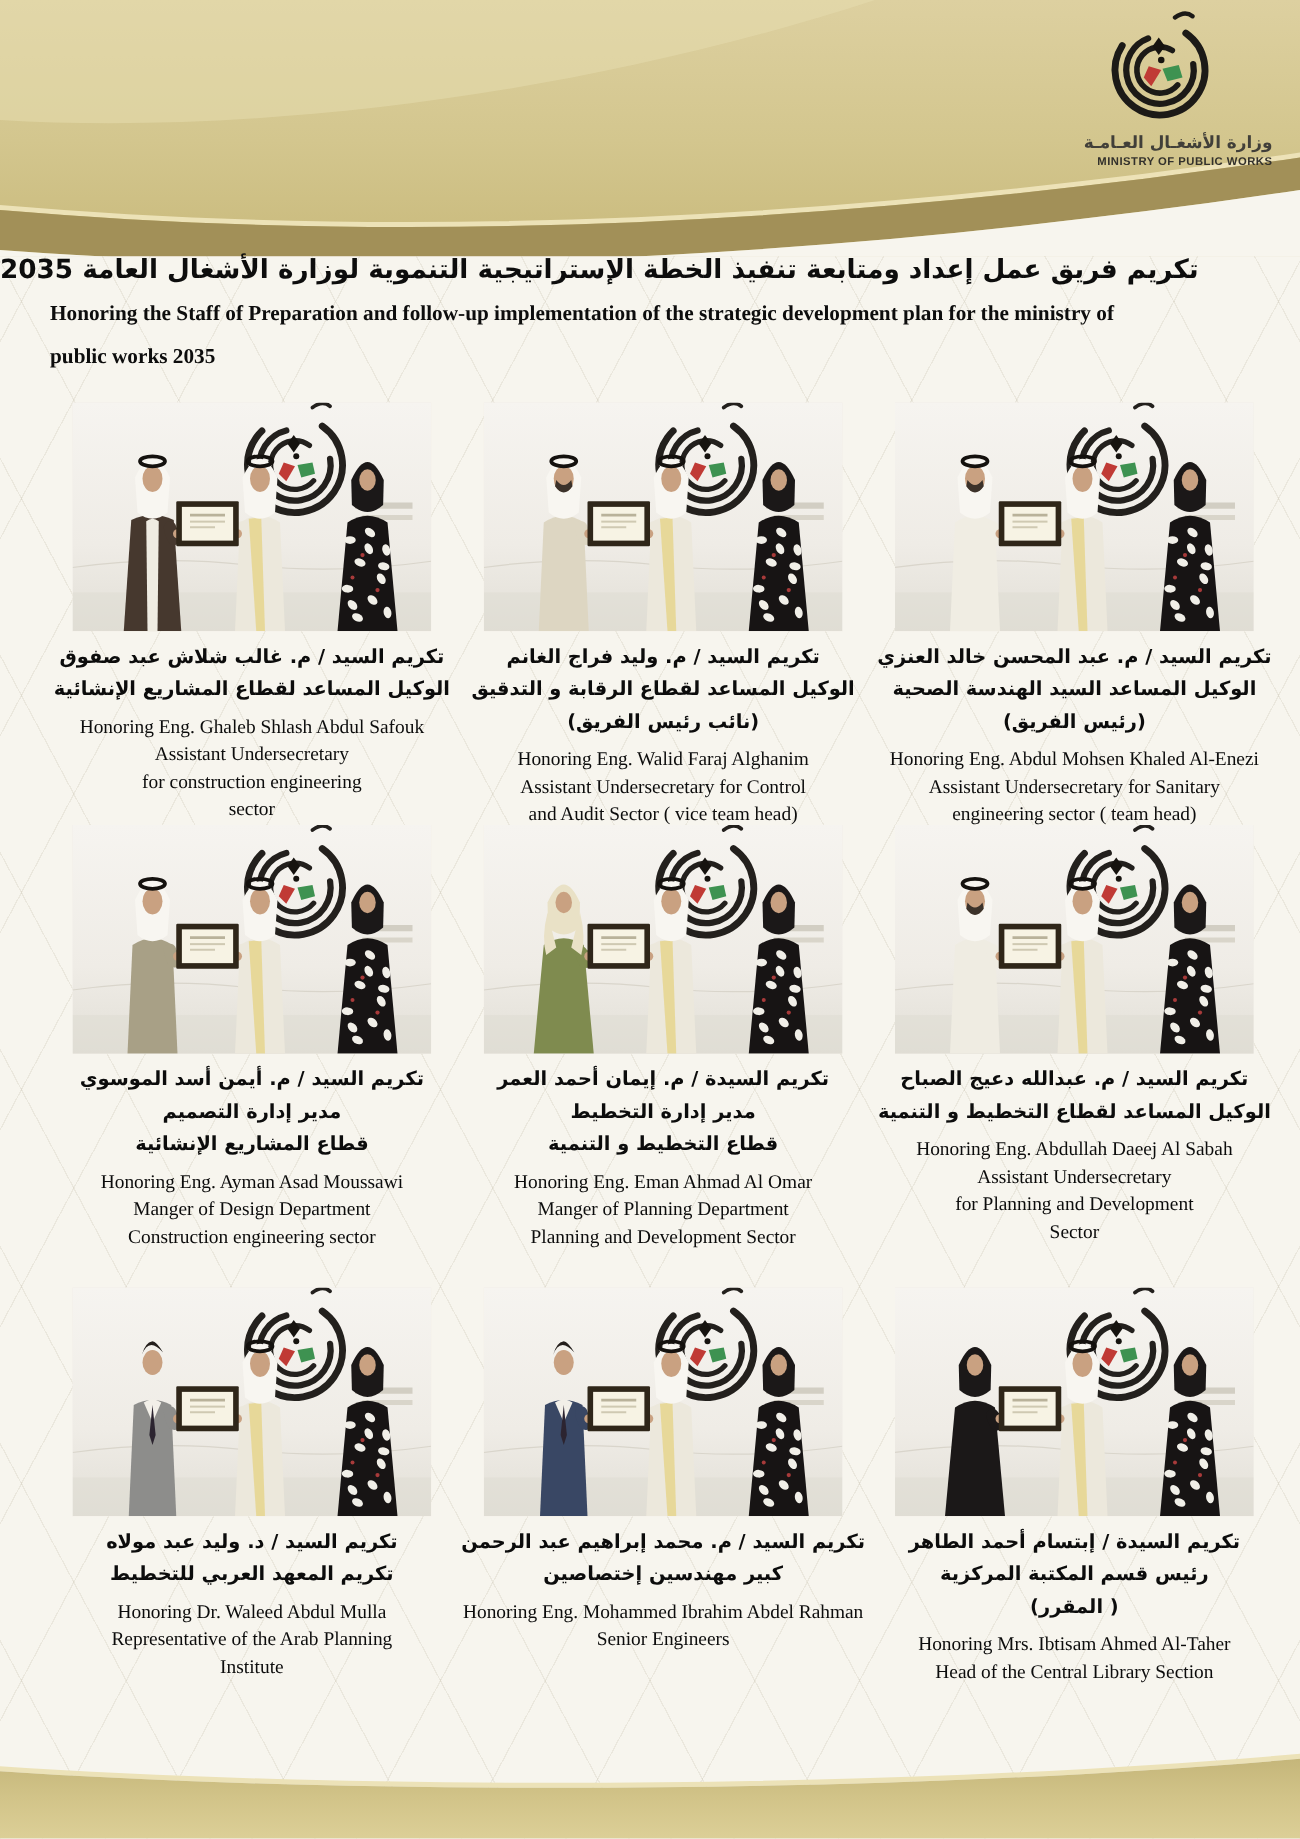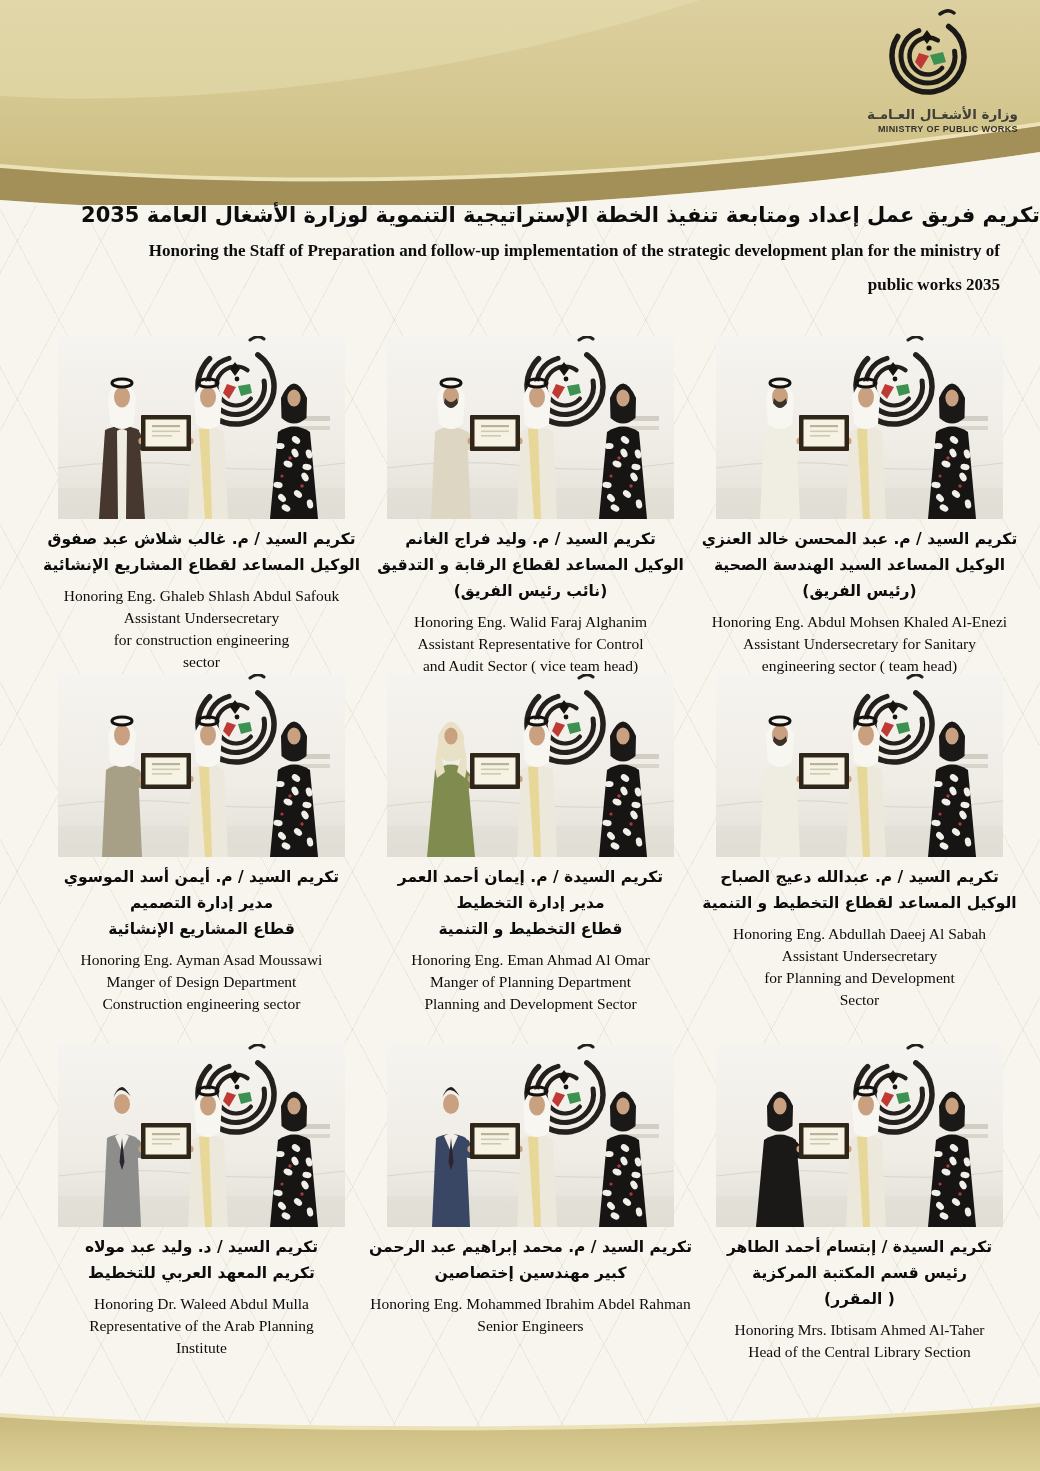--- a/index.html
+++ b/index.html
@@ -11,26 +11,26 @@
       repeating-linear-gradient(-62deg, rgba(160,150,122,.14) 0 1px, transparent 1px 74px);
   }
   
   .header{position:absolute;top:0;left:0;width:1040px;height:205px;}
   .header svg.band{position:absolute;top:0;left:0;width:1040px;height:205px;display:block;}
   .logo{position:absolute;top:8px;right:22px;width:180px;text-align:right;}
   .logo .emblem{display:block;margin:0 auto;}
   .logo .ar-name{font-family:"DejaVu Sans",sans-serif;font-weight:bold;font-size:13.5px;color:#413f39;margin-top:2px;direction:rtl;}
   .logo .en-name{font-family:"Liberation Sans",sans-serif;font-weight:bold;font-size:9px;letter-spacing:.4px;color:#33312c;margin-top:2px;}
   
-  .titles{position:absolute;top:201px;left:0;width:1040px;text-align:right;}
+  .titles{position:absolute;top:201px;left:0;width:1040px;text-align:left;}
   .titles .t-ar{font-family:"DejaVu Sans",sans-serif;font-weight:bold;font-size:21px;line-height:28px;color:#0d0d0d;direction:rtl;margin:0;}
   .titles .t-en{font-family:"Liberation Serif",serif;font-weight:bold;font-size:17px;line-height:20px;color:#0d0d0d;margin:12px 40px 0 40px;}
   .titles .t-en2{margin-top:14px;}
   
-  .grid{position:absolute;top:336px;left:58px;width:945px;height:1060px;
+  .grid{position:absolute;top:322px;left:58px;width:945px;height:1060px;
         display:grid;grid-template-columns:287px 287px 287px;grid-template-rows:338px 370px 1fr;
         justify-content:space-between;}
   .card{width:287px;}
   .photo{width:287px;height:183px;overflow:hidden;background:#f1eee8;}
   .photo svg{display:block;width:287px;height:183px;}
   .cap{width:334px;margin-left:-23.5px;text-align:center;margin-top:7px;}
   .ar-line{font-family:"DejaVu Sans",sans-serif;font-weight:bold;font-size:15.5px;line-height:26px;color:#0c0c0c;direction:rtl;}
   .en-line{font-family:"Liberation Serif",serif;font-size:15.5px;line-height:22px;color:#0c0c0c;}
   
   .footer{position:absolute;left:0;bottom:0;width:1040px;height:76px;}
@@ -230,21 +230,21 @@
             </g>
           </svg>
         </div>
     <div class="cap cap-ar">
           <div class="ar-line" dir="rtl">تكريم السيد / م. وليد فراج الغانم</div>
           <div class="ar-line" dir="rtl">الوكيل المساعد لقطاع الرقابة و التدقيق</div>
           <div class="ar-line" dir="rtl">(نائب رئيس الفريق)</div>
         </div>
     <div class="cap cap-en">
           <div class="en-line">Honoring Eng. Walid Faraj Alghanim</div>
-          <div class="en-line">Assistant Representative for Control</div>
+          <div class="en-line">Assistant Undersecretary for Control</div>
           <div class="en-line">and Audit Sector ( vice team head)</div>
         </div>
   </article>
 
   <article class="card">
     <div class="photo">
           <svg viewBox="0 0 287 183" xmlns="http://www.w3.org/2000/svg">
             <defs>
               <linearGradient id="pbg2" x1="0" y1="0" x2="0" y2="1">
       <stop offset="0" stop-color="#f6f4f0"></stop>

